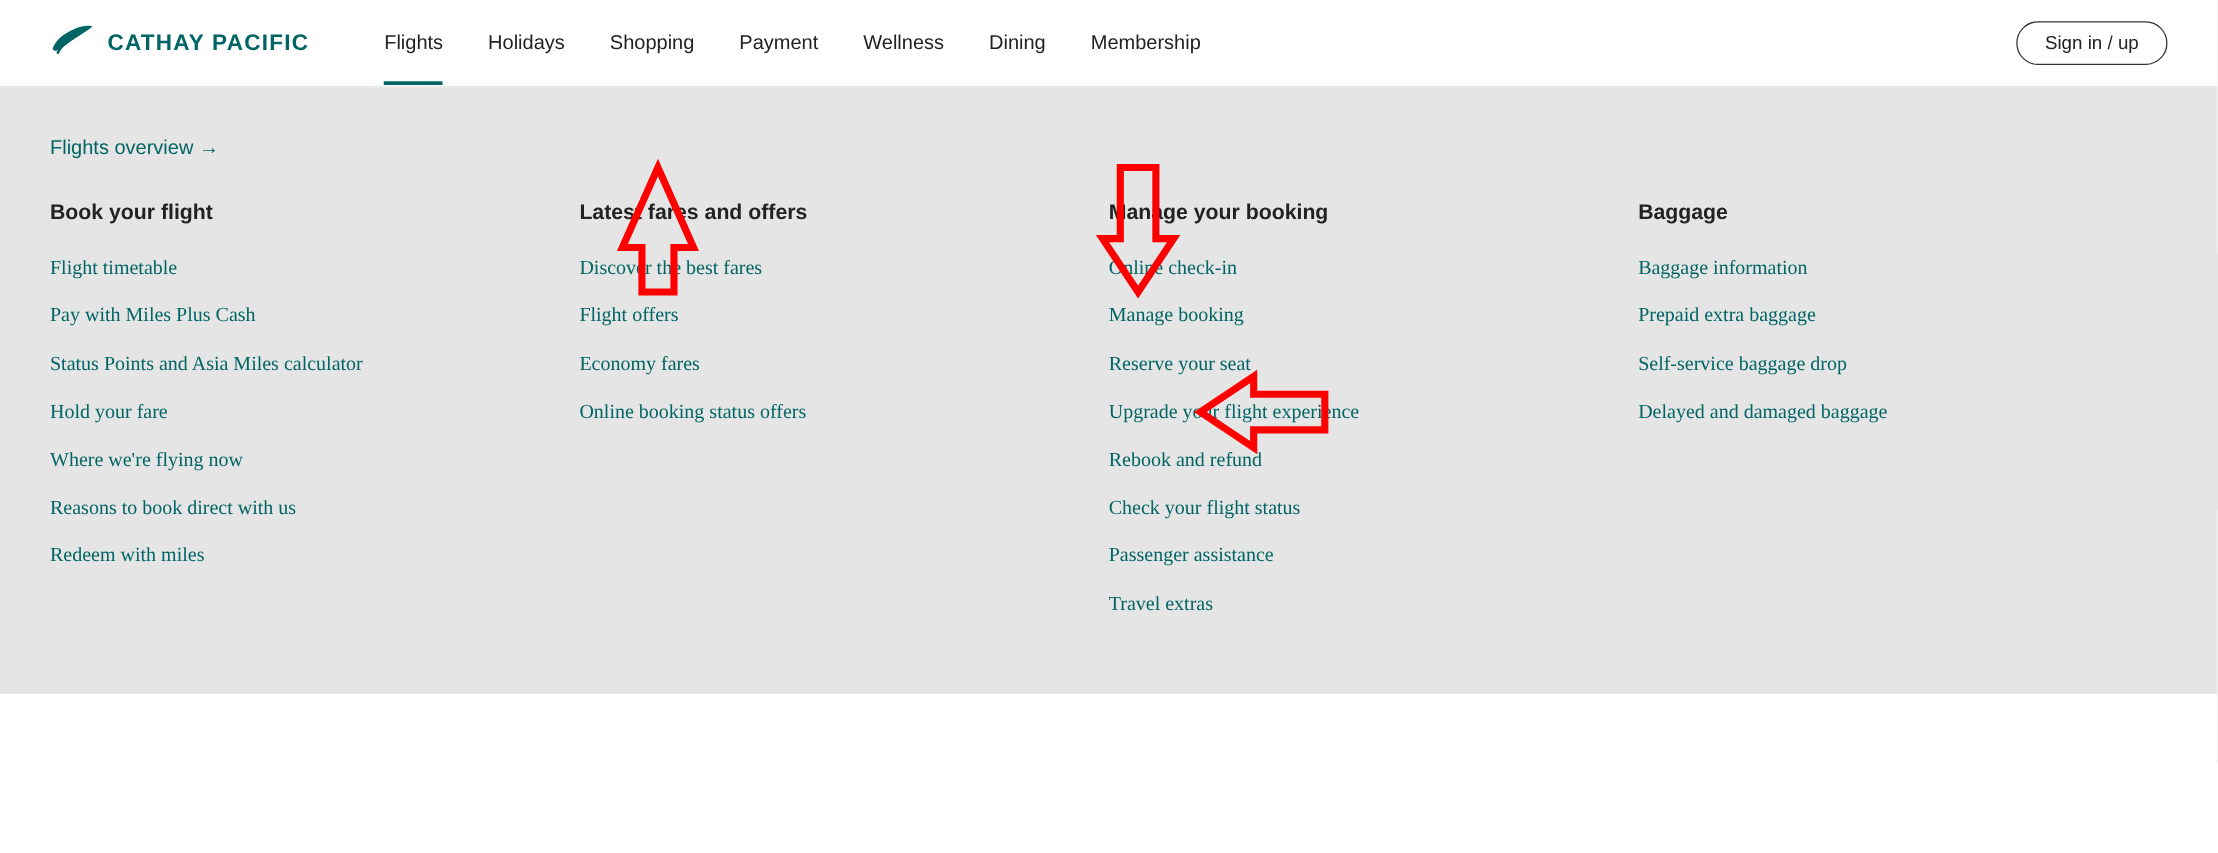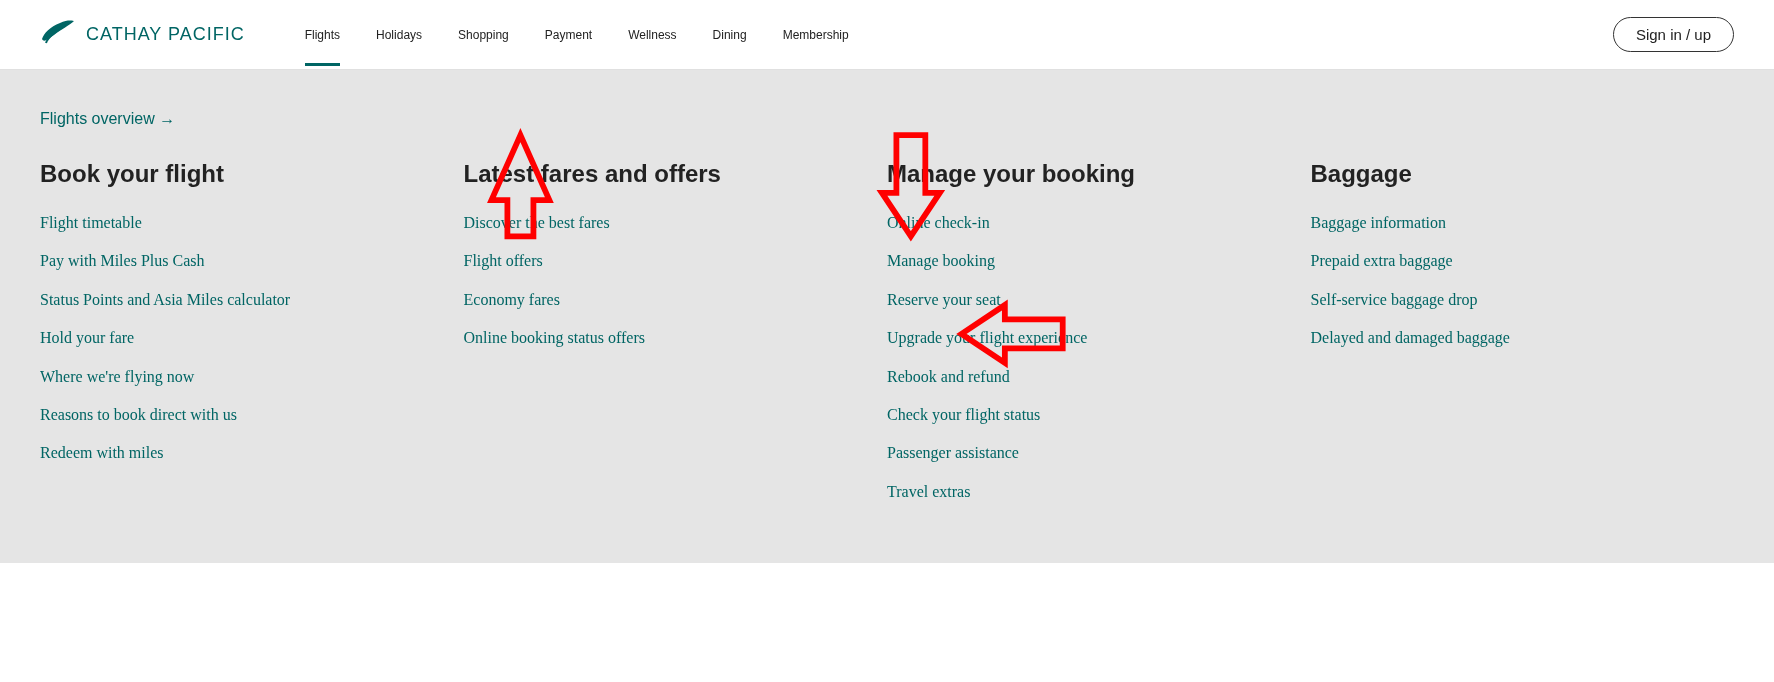--- a/index.html
+++ b/index.html
@@ -20,31 +20,31 @@
       gap: 10px;
       margin-right: 60px;
       text-decoration: none;
     }
     .logo-icon {
       color: #006564;
       font-size: 28px;
     }
     .logo-text {
       font-size: 18px;
-      font-weight: 400;
+      font-weight: 700;
       color: #006564;
       letter-spacing: 1px;
     }
     .nav {
       display: flex;
       gap: 36px;
       flex: 1;
     }
     .nav-item {
-      font-size: 12px;
+      font-size: 16px;
       color: #222;
       text-decoration: none;
       padding: 24px 0;
       position: relative;
       cursor: pointer;
     }
     .nav-item.active {
       color: #222;
     }
     .nav-item.active::after {
@@ -86,21 +86,21 @@
       display: grid;
       grid-template-columns: 1fr 1fr 1fr 1fr;
       gap: 0;
     }
 
     .menu-col {
       padding-right: 30px;
     }
 
     .col-title {
-      font-size: 24px;
+      font-size: 17px;
       font-weight: 700;
       color: #222;
       margin-bottom: 24px;
     }
 
     .col-links {
       display: flex;
       flex-direction: column;
       gap: 16px;
       font-family: Liberation Serif, serif;

